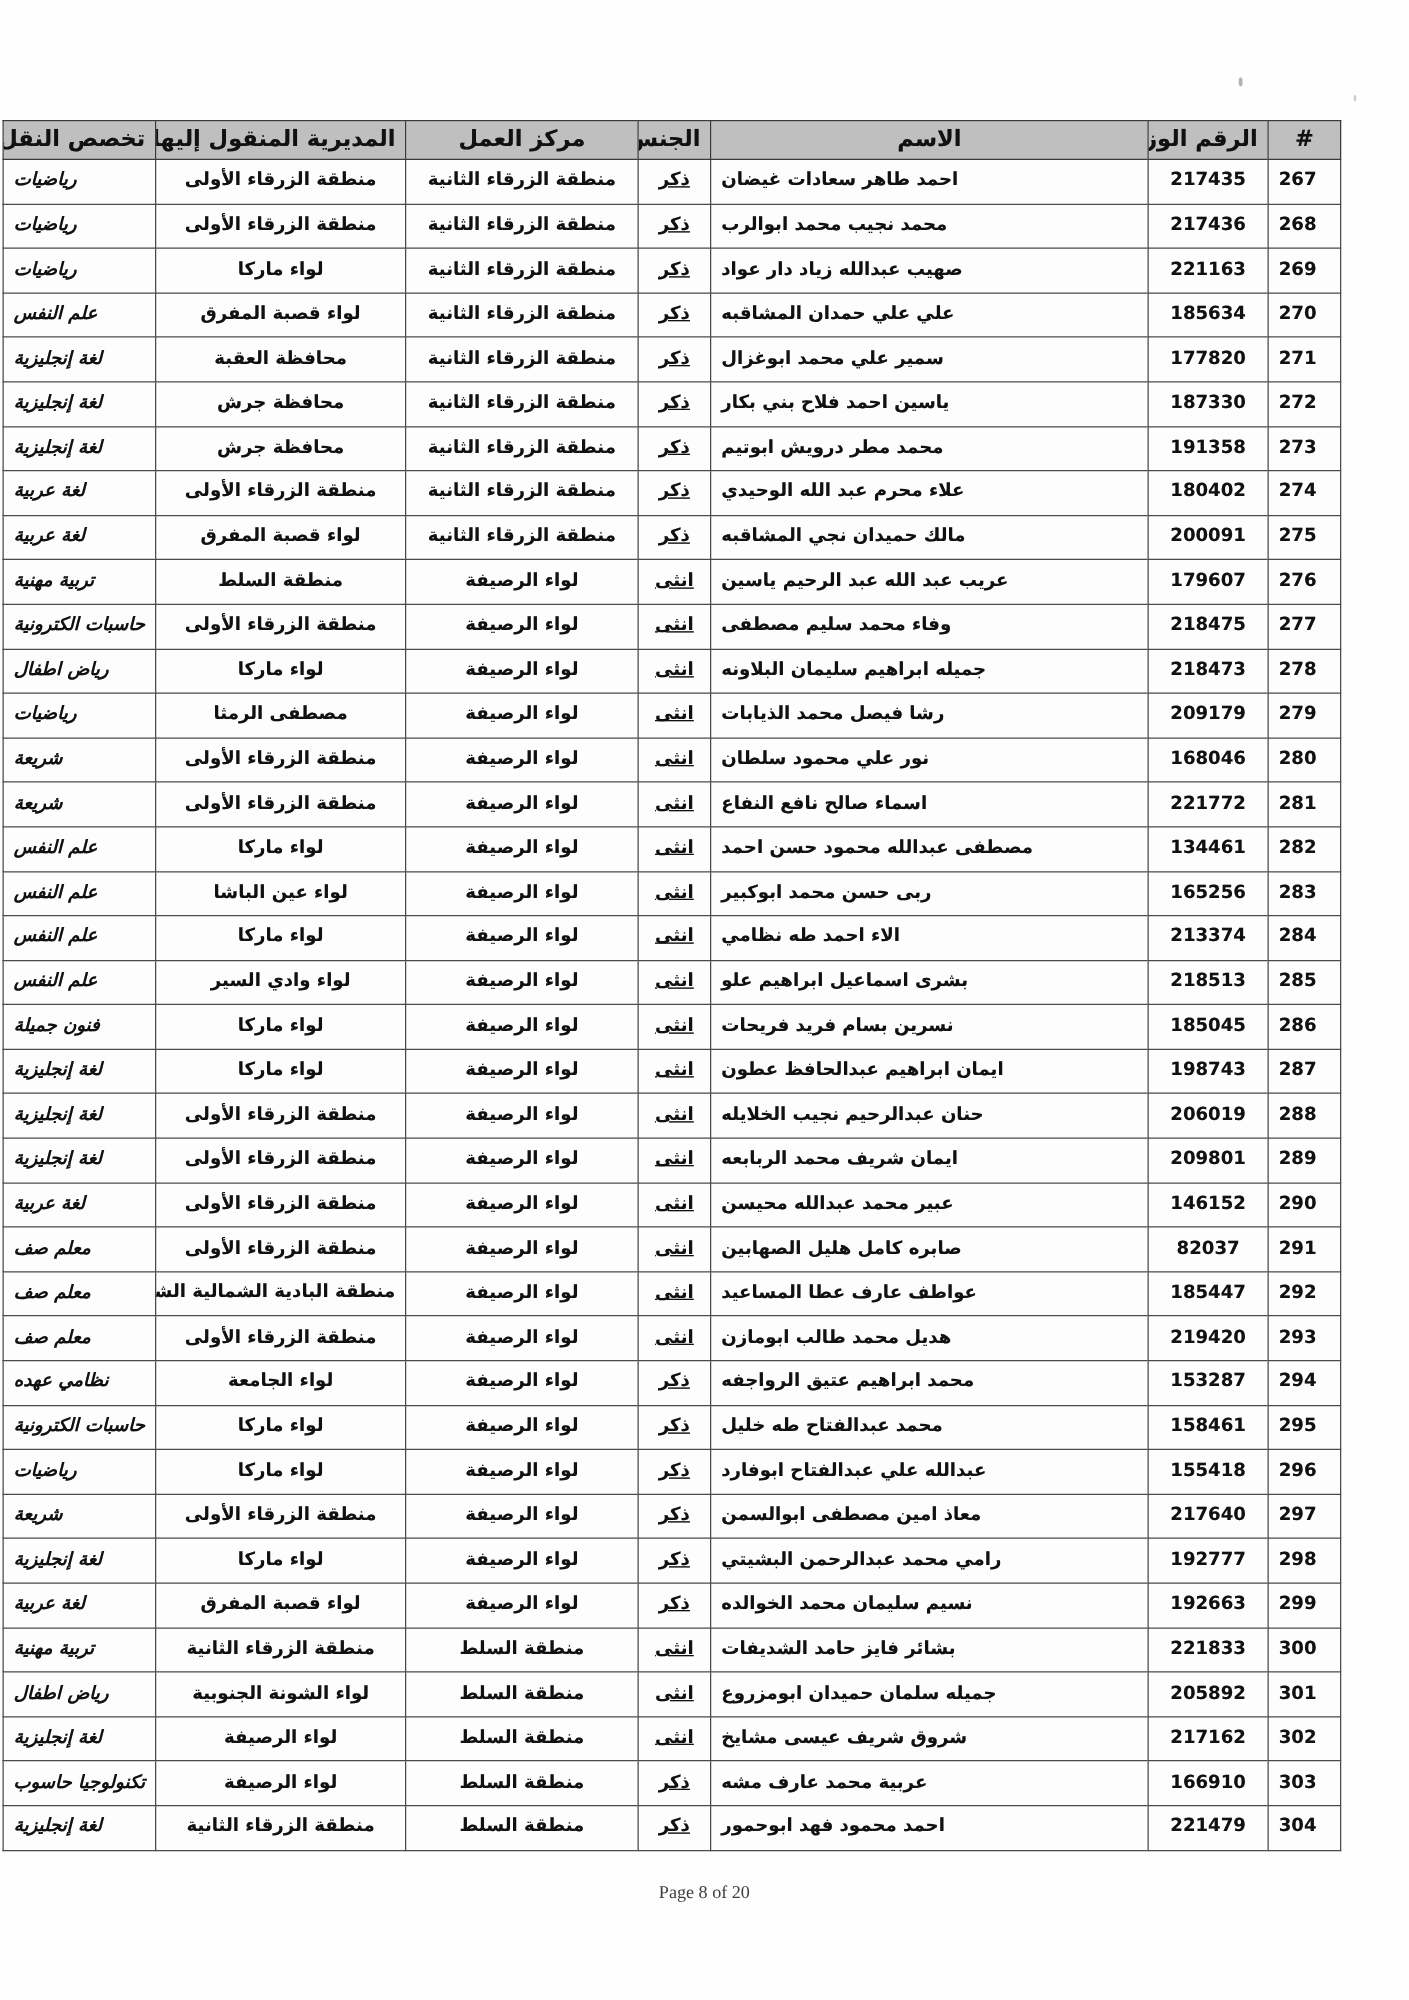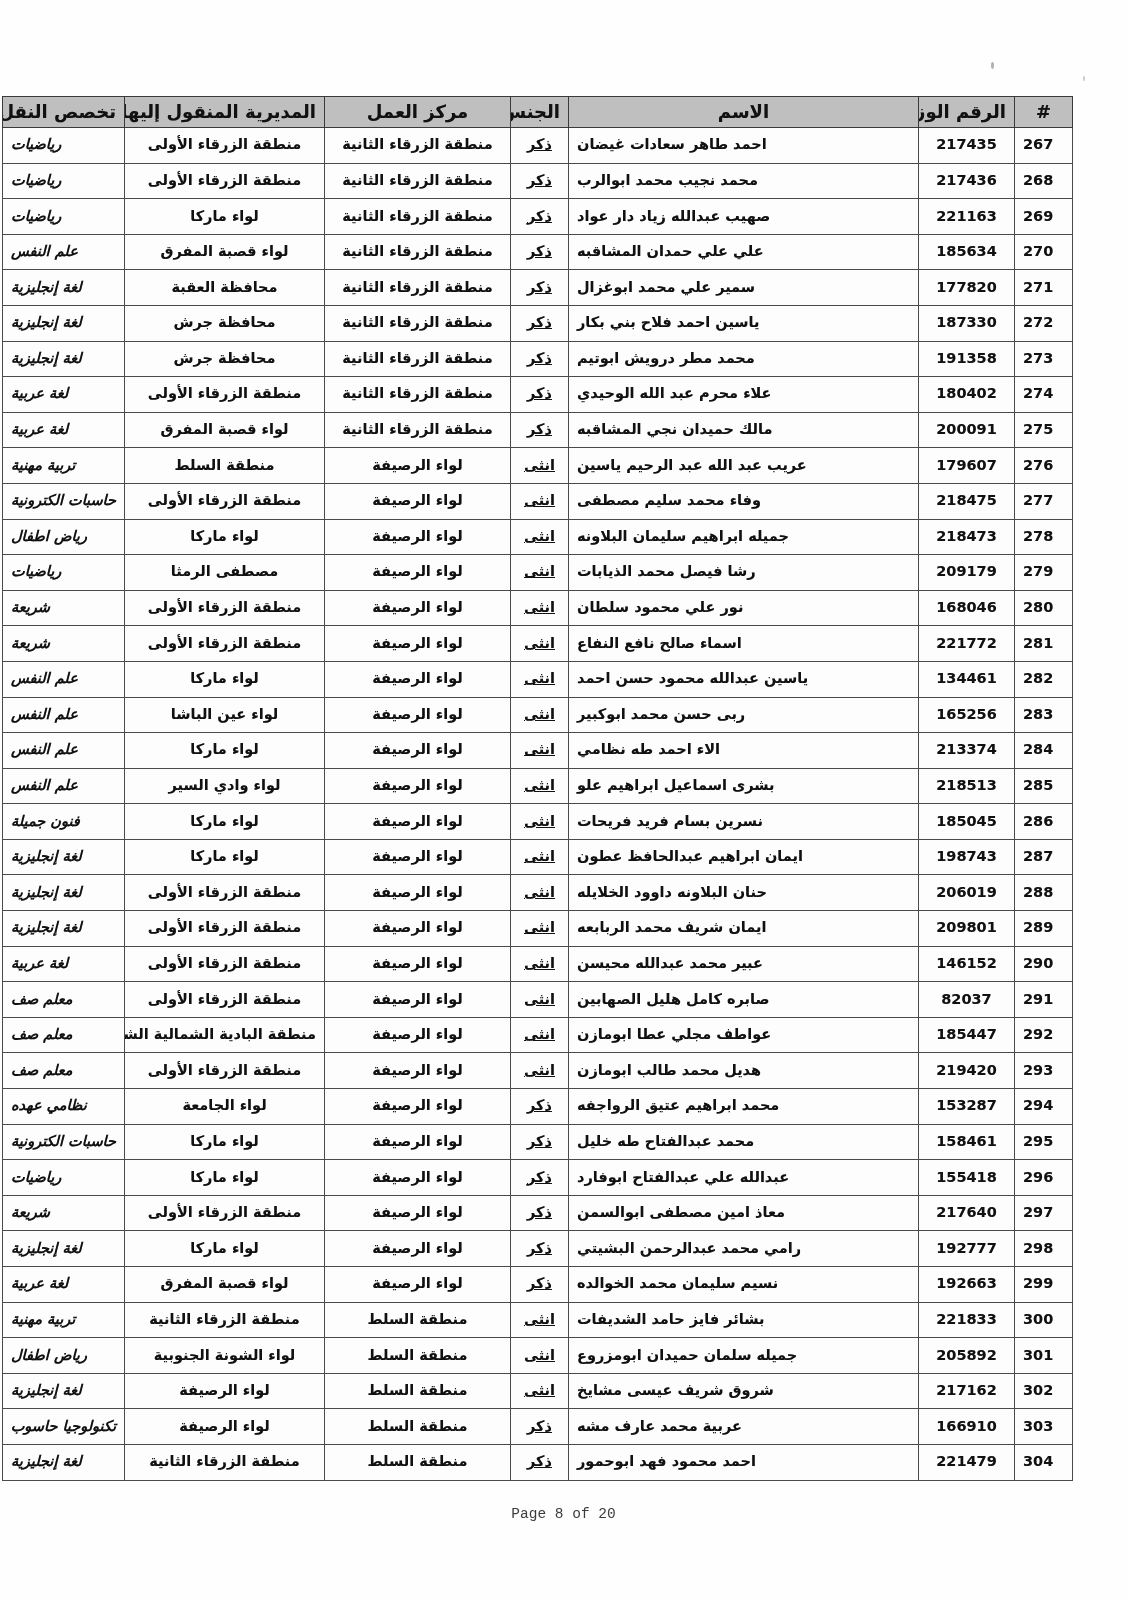--- a/index.html
+++ b/index.html
@@ -91,21 +91,21 @@
   .footer {
     position: absolute;
     left: 0;
     right: 0;
     top: 1506px;
     text-align: center;
     direction: ltr;
     font-size: 14.5px;
     font-weight: 400;
     color: #3d3d3d;
-    font-family: Liberation Mono, monospace;
+    font-family: Liberation Serif, serif;
   }
 </style>
 </head>
 <body>
 
 <div class="page">
 
   <span class="speck a"></span>
   <span class="speck b"></span>
 
@@ -263,21 +263,21 @@
             <td class="min">221772</td>
             <td class="name">اسماء صالح نافع النفاع</td>
             <td class="sex">انثى</td>
             <td class="work">لواء الرصيفة</td>
             <td class="dir">منطقة الزرقاء الأولى</td>
             <td class="spec">شريعة</td>
           </tr>
           <tr>
             <td class="idx">282</td>
             <td class="min">134461</td>
-            <td class="name">ياسين عبدالله محمود حسن احمد</td>
+            <td class="name">مصطفى عبدالله محمود حسن احمد</td>
             <td class="sex">انثى</td>
             <td class="work">لواء الرصيفة</td>
             <td class="dir">لواء ماركا</td>
             <td class="spec">علم النفس</td>
           </tr>
           <tr>
             <td class="idx">283</td>
             <td class="min">165256</td>
             <td class="name">ربى حسن محمد ابوكبير</td>
             <td class="sex">انثى</td>
@@ -317,21 +317,21 @@
             <td class="min">198743</td>
             <td class="name">ايمان ابراهيم عبدالحافظ عطون</td>
             <td class="sex">انثى</td>
             <td class="work">لواء الرصيفة</td>
             <td class="dir">لواء ماركا</td>
             <td class="spec">لغة إنجليزية</td>
           </tr>
           <tr>
             <td class="idx">288</td>
             <td class="min">206019</td>
-            <td class="name">حنان البلاونه داوود الخلايله</td>
+            <td class="name">حنان عبدالرحيم نجيب الخلايله</td>
             <td class="sex">انثى</td>
             <td class="work">لواء الرصيفة</td>
             <td class="dir">منطقة الزرقاء الأولى</td>
             <td class="spec">لغة إنجليزية</td>
           </tr>
           <tr>
             <td class="idx">289</td>
             <td class="min">209801</td>
             <td class="name">ايمان شريف محمد الربابعه</td>
             <td class="sex">انثى</td>
@@ -353,21 +353,21 @@
             <td class="min">82037</td>
             <td class="name">صابره كامل هليل الصهابين</td>
             <td class="sex">انثى</td>
             <td class="work">لواء الرصيفة</td>
             <td class="dir">منطقة الزرقاء الأولى</td>
             <td class="spec">معلم صف</td>
           </tr>
           <tr>
             <td class="idx">292</td>
             <td class="min">185447</td>
-            <td class="name">عواطف مجلي عطا ابومازن</td>
+            <td class="name">عواطف عارف عطا المساعيد</td>
             <td class="sex">انثى</td>
             <td class="work">لواء الرصيفة</td>
             <td class="dir">منطقة البادية الشمالية الشرقية</td>
             <td class="spec">معلم صف</td>
           </tr>
           <tr>
             <td class="idx">293</td>
             <td class="min">219420</td>
             <td class="name">هديل محمد طالب ابومازن</td>
             <td class="sex">انثى</td>

